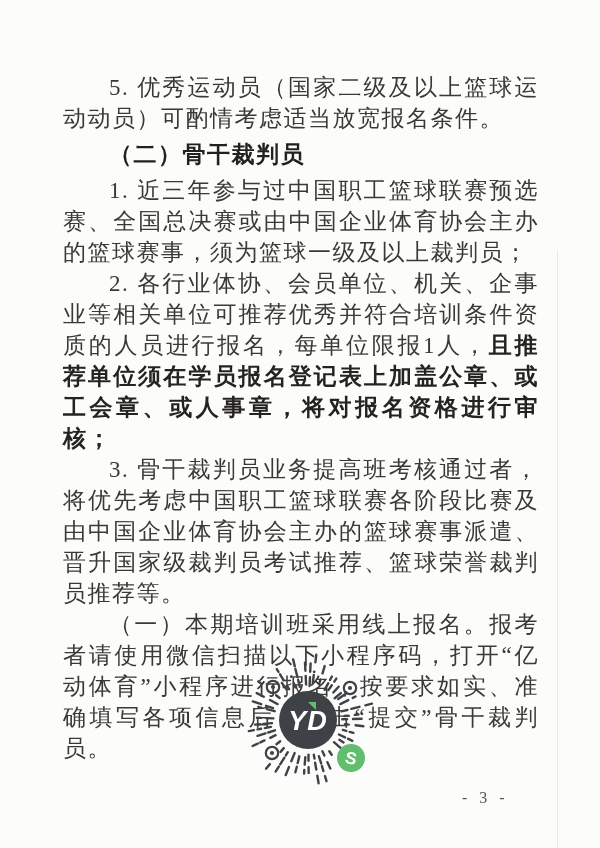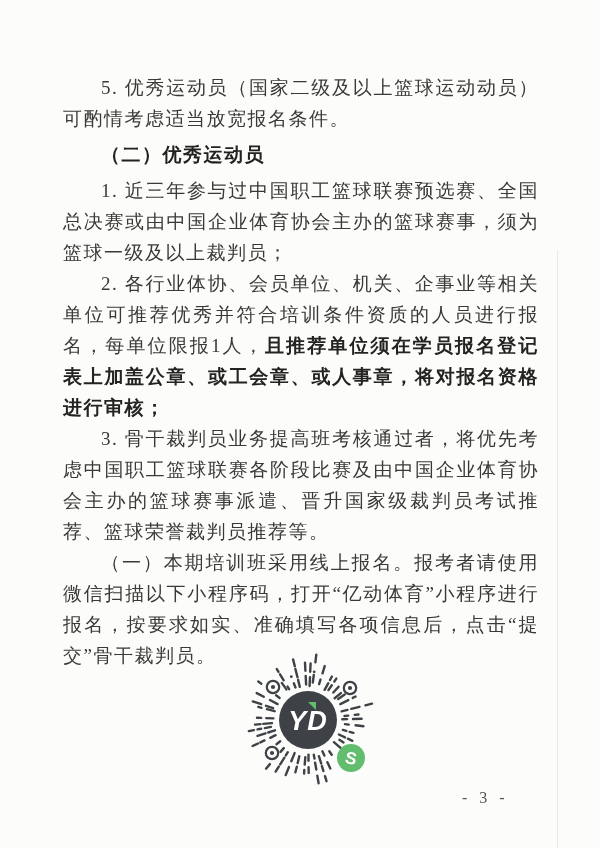--- a/index.html
+++ b/index.html
@@ -26,21 +26,21 @@
     right: 42px;
     width: 1px;
     height: 598px;
     background: #e9e9e6;
   }
   .doc {
     position: absolute;
     top: 72px;
     left: 63px;
     width: 476px;
-    font-size: 19px;
+    font-size: 23px;
     line-height: 31px;
     letter-spacing: 1.5px;
     text-align: justify;
   }
   .para {
     margin: 0;
     text-indent: 2em;
     color: #3a3938;
   }
   .heading {
@@ -74,21 +74,21 @@
 </head>
 <body>
 
 <div class="page">
 
   <div class="scan-artifact"></div>
 
   <div class="doc">
     <p class="para">5. 优秀运动员（国家二级及以上篮球运动动员）可酌情考虑适当放宽报名条件。</p>
 
-    <p class="heading">（二）优秀运动员</p>
+    <p class="heading">（二）骨干裁判员</p>
 
     <p class="para">1. 近三年参与过中国职工篮球联赛预选赛、全国总决赛或由中国企业体育协会主办的篮球赛事，须为篮球一级及以上裁判员；</p>
 
     <p class="para"><span>2. 各行业体协、会员单位、机关、企事业等相关单位可推荐优秀并符合培训条件资质的人员进行报名，每单位限报1人，</span><span class="bold-run">且推荐单位须在学员报名登记表上加盖公章、或工会章、或人事章，将对报名资格进行审核；</span></p>
 
     <p class="para">3. 骨干裁判员业务提高班考核通过者，将优先考虑中国职工篮球联赛各阶段比赛及由中国企业体育协会主办的篮球赛事派遣、晋升国家级裁判员考试推荐、篮球荣誉裁判员推荐等。</p>
 
 
     <p class="para">（一）本期培训班采用线上报名。报考者请使用微信扫描以下小程序码，打开“亿动体育”小程序进行报名，按要求如实、准确填写各项信息后，点击“提交”骨干裁判员。</p>
   </div>

